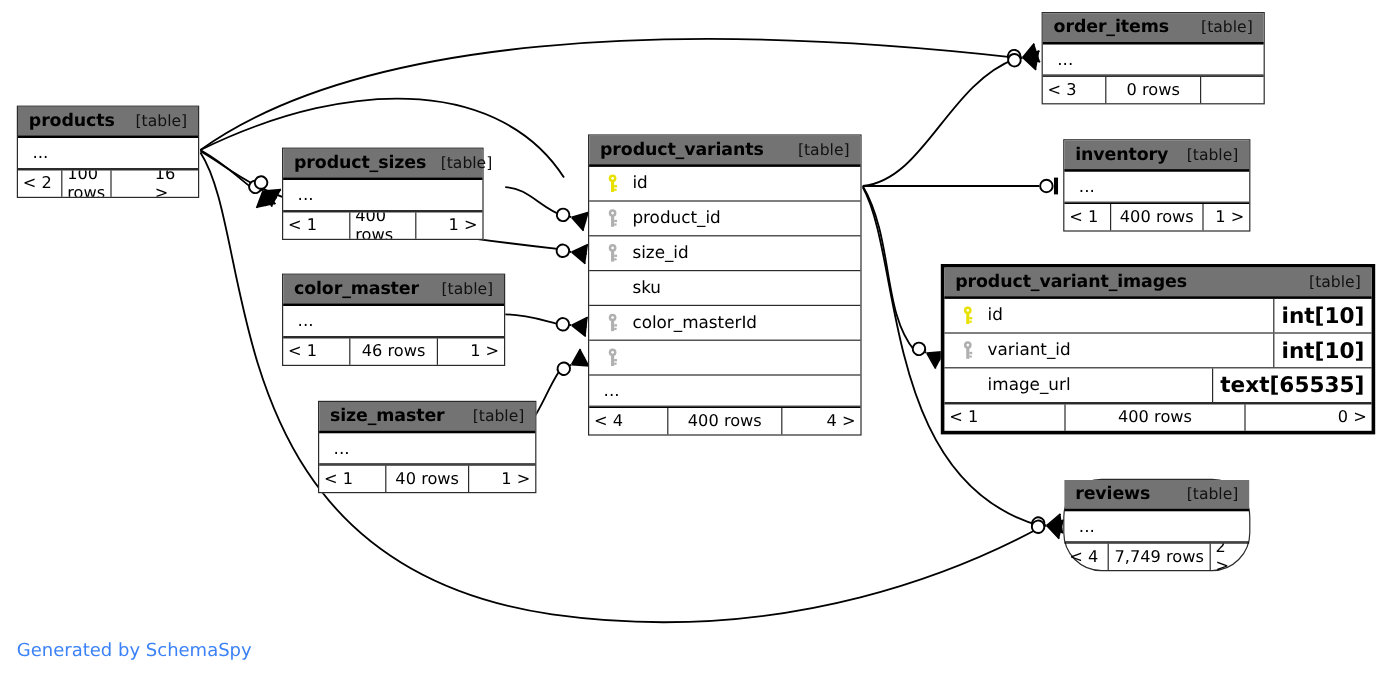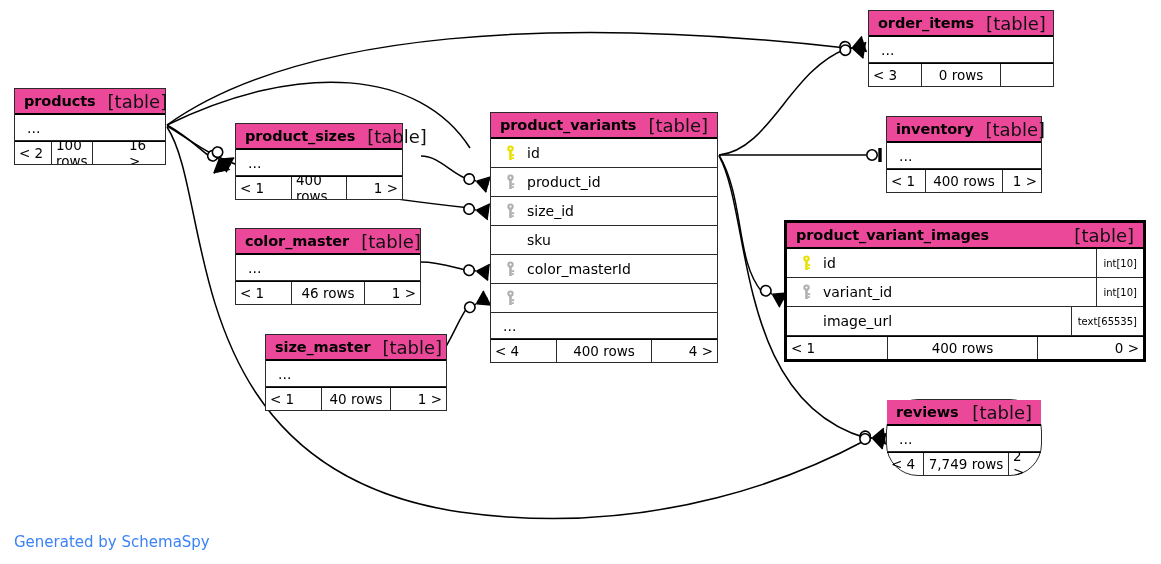--- a/index.html
+++ b/index.html
@@ -32,37 +32,37 @@
     position: absolute;
     background: #ffffff;
     border: 1px solid #2b2b2b;
     box-sizing: border-box;
     z-index: 5;
   }
   .table-node.emphasis {
     border: 3px solid #000000;
   }
   .tbl-header {
-    background: #ec4899;
+    background: #737373;
     border-bottom: 2px solid #000000;
     display: flex;
     align-items: center;
     justify-content: space-between;
     padding: 0 9px;
     height: 26px;
     box-sizing: border-box;
     white-space: nowrap;
   }
   .tbl-name {
     font-weight: bold;
     font-size: 14.5px;
     letter-spacing: -0.1px;
   }
   .tbl-tag {
-    font-size: 18px;
+    font-size: 13px;
     color: #111111;
     padding-left: 12px;
   }
   .col-row {
     display: flex;
     align-items: center;
     height: 29px;
     box-sizing: border-box;
     border-bottom: 1px solid #2b2b2b;
     font-size: 14px;
@@ -83,22 +83,23 @@
   }
   .col-key.nokey { width: 26px; flex: 0 0 26px; }
   .col-label { flex: 1 1 auto; padding-left: 4px; }
   .col-type {
     flex: 0 0 auto;
     border-left: 1px solid #2b2b2b;
     padding: 0 6px 0 6px;
     height: 100%;
     display: flex;
     align-items: center;
-    font-size: 10px;
-    box-sizing: border-box;
+    font-size: 18px;
+    box-sizing: border-box;
+    font-weight: bold;
   }
   .tbl-footer {
     display: flex;
     height: 23px;
     box-sizing: border-box;
     border-top: 1px solid #000000;
     font-size: 13.5px;
   }
   .foot-cell {
     display: flex;

